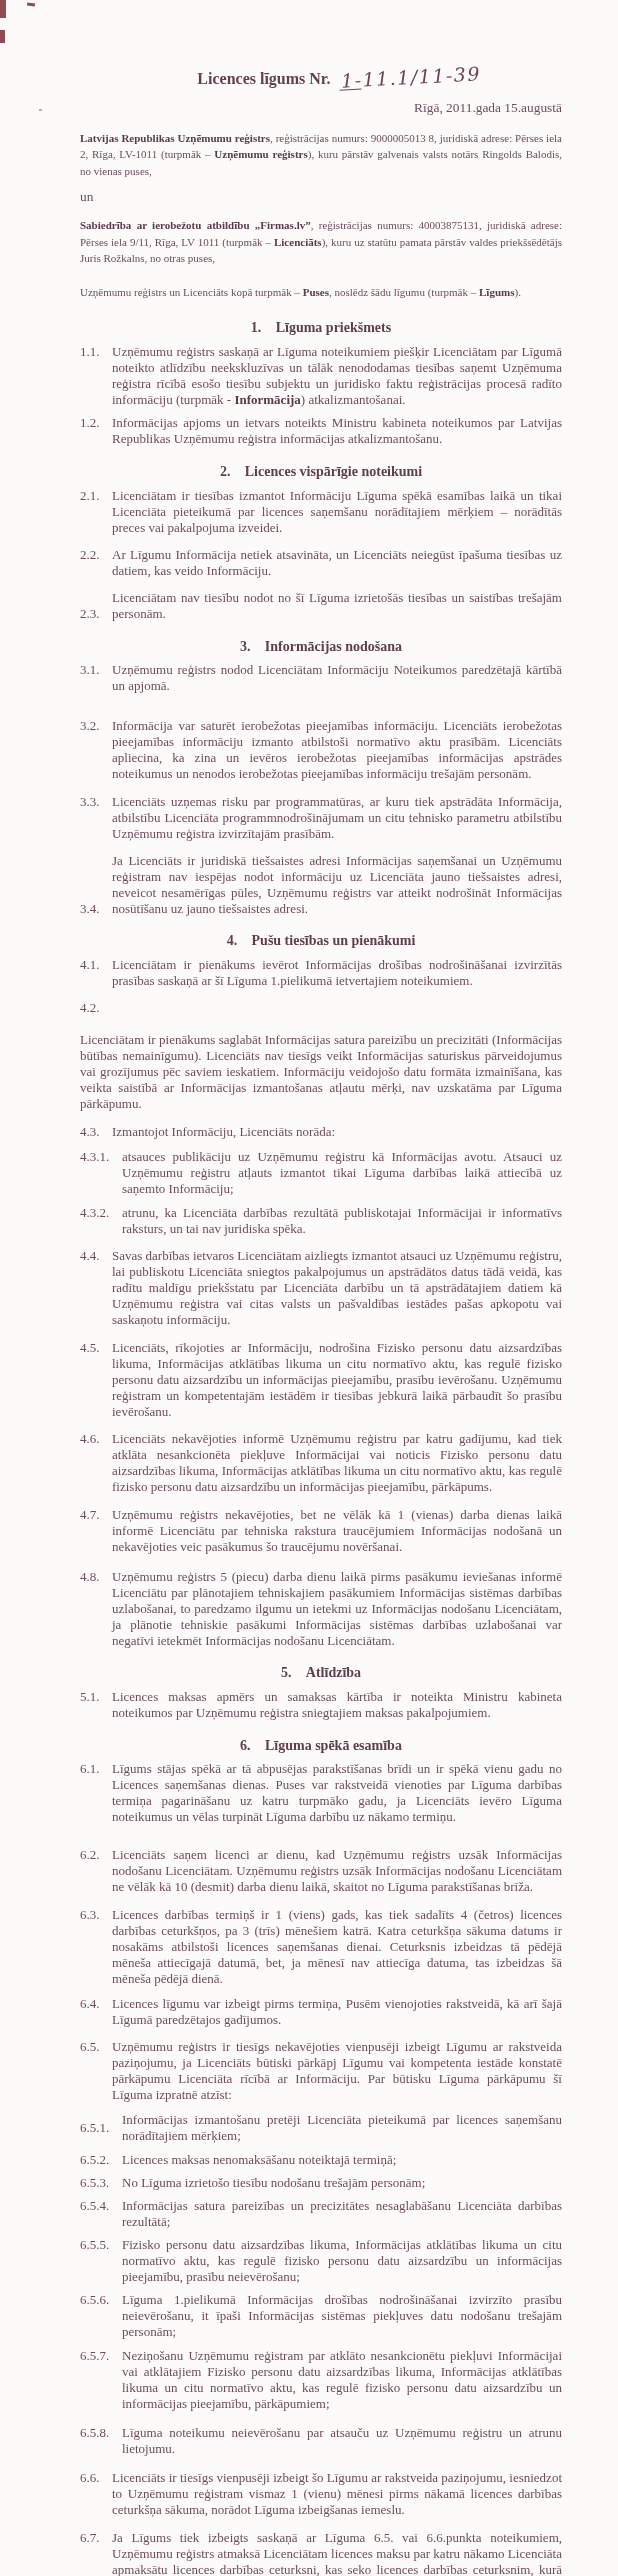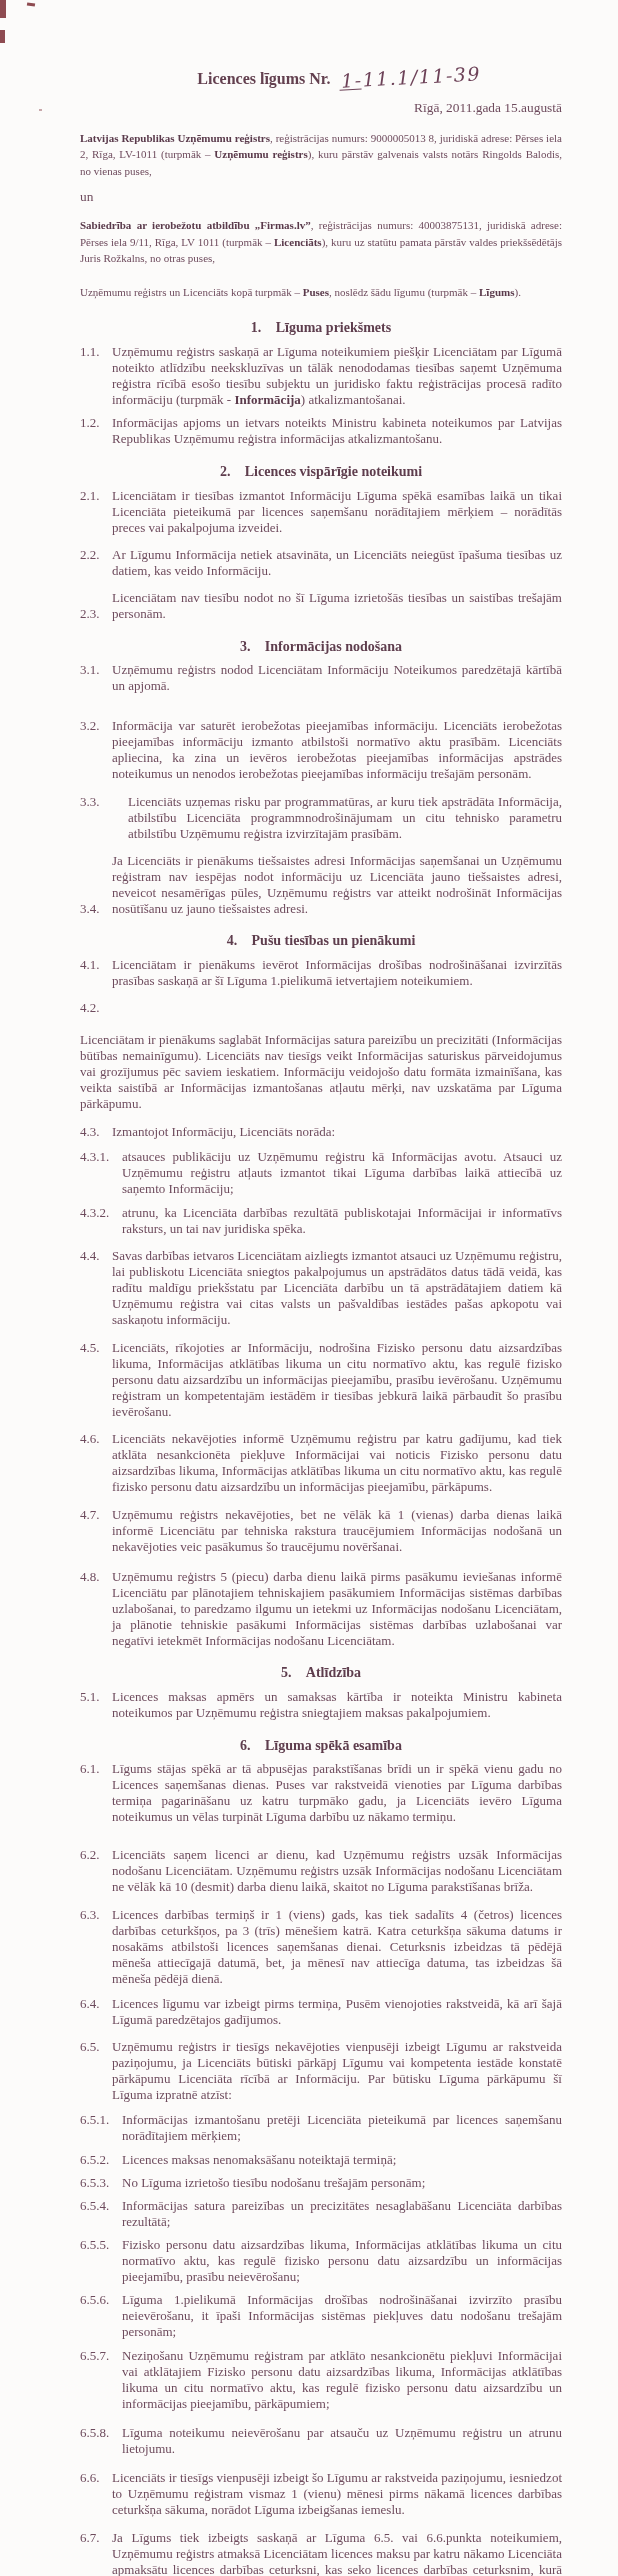--- a/index.html
+++ b/index.html
@@ -88,27 +88,27 @@
         </div>
         <div class="heading"><span class="hnum">3.</span><span>Informācijas nodošana</span></div>
         <div class="row clause">
           <span class="cnum">3.1.</span>
           <span class="ctext"><span>Uzņēmumu reģistrs nodod Licenciātam Informāciju Noteikumos paredzētajā kārtībā un apjomā.</span></span>
         </div>
         <div class="row clause" style="margin-top: 24px;">
           <span class="cnum">3.2.</span>
           <span class="ctext"><span>Informācija var saturēt ierobežotas pieejamības informāciju. Licenciāts ierobežotas pieejamības informāciju izmanto atbilstoši normatīvo aktu prasībām. Licenciāts apliecina, ka zina un ievēros ierobežotas pieejamības informācijas apstrādes noteikumus un nenodos ierobežotas pieejamības informāciju trešajām personām.</span></span>
         </div>
-        <div class="row clause" style="margin-top: 11.3px; gap: 16px;">
+        <div class="row clause" style="margin-top: 11.3px;">
           <span class="cnum">3.3.</span>
           <span class="ctext"><span>Licenciāts uzņemas risku par programmatūras, ar kuru tiek apstrādāta Informācija, atbilstību Licenciāta programmnodrošinājumam un citu tehnisko parametru atbilstību Uzņēmumu reģistra izvirzītajām prasībām.</span></span>
         </div>
         <div class="row clause" style="margin-top: 11.3px; align-items: flex-end;">
           <span class="cnum">3.4.</span>
-          <span class="ctext"><span>Ja Licenciāts ir pienākums tiešsaistes adresi Informācijas saņemšanai un Uzņēmumu reģistram nav iespējas nodot informāciju uz Licenciāta jauno tiešsaistes adresi, neveicot nesamērīgas pūles, Uzņēmumu reģistrs var atteikt nodrošināt Informācijas nosūtīšanu uz jauno tiešsaistes adresi.</span></span>
+          <span class="ctext"><span>Ja Licenciāts ir juridiskā tiešsaistes adresi Informācijas saņemšanai un Uzņēmumu reģistram nav iespējas nodot informāciju uz Licenciāta jauno tiešsaistes adresi, neveicot nesamērīgas pūles, Uzņēmumu reģistrs var atteikt nodrošināt Informācijas nosūtīšanu uz jauno tiešsaistes adresi.</span></span>
         </div>
         <div class="heading"><span class="hnum">4.</span><span>Pušu tiesības un pienākumi</span></div>
         <div class="row clause">
           <span class="cnum">4.1.</span>
           <span class="ctext"><span>Licenciātam ir pienākums ievērot Informācijas drošības nodrošināšanai izvirzītās prasības saskaņā ar šī Līguma 1.pielikumā ietvertajiem noteikumiem.</span></span>
         </div>
         <div class="row clause" style="margin-top: 11.3px; flex-direction: column;">
           <span class="cnum">4.2.</span>
           <span class="ctext"><span>Licenciātam ir pienākums saglabāt Informācijas satura pareizību un precizitāti (Informācijas būtības nemainīgumu). Licenciāts nav tiesīgs veikt Informācijas saturiskus pārveidojumus vai grozījumus pēc saviem ieskatiem. Informāciju veidojošo datu formāta izmainīšana, kas veikta saistībā ar Informācijas izmantošanas atļautu mērķi, nav uzskatāma par Līguma pārkāpumu.</span></span>
         </div>
@@ -163,21 +163,21 @@
           <span class="ctext"><span>Licences darbības termiņš ir 1 (viens) gads, kas tiek sadalīts 4 (četros) licences darbības ceturkšņos, pa 3 (trīs) mēnešiem katrā. Katra ceturkšņa sākuma datums ir nosakāms atbilstoši licences saņemšanas dienai. Ceturksnis izbeidzas tā pēdējā mēneša attiecīgajā datumā, bet, ja mēnesī nav attiecīga datuma, tas izbeidzas šā mēneša pēdējā dienā.</span></span>
         </div>
         <div class="row clause" style="margin-top: 9.3px;">
           <span class="cnum">6.4.</span>
           <span class="ctext"><span>Licences līgumu var izbeigt pirms termiņa, Pusēm vienojoties rakstveidā, kā arī šajā Līgumā paredzētajos gadījumos.</span></span>
         </div>
         <div class="row clause" style="margin-top: 11.3px;">
           <span class="cnum">6.5.</span>
           <span class="ctext"><span>Uzņēmumu reģistrs ir tiesīgs nekavējoties vienpusēji izbeigt Līgumu ar rakstveida paziņojumu, ja Licenciāts būtiski pārkāpj Līgumu vai kompetenta iestāde konstatē pārkāpumu Licenciāta rīcībā ar Informāciju. Par būtisku Līguma pārkāpumu šī Līguma izpratnē atzīst:</span></span>
         </div>
-        <div class="row sub" style="margin-top: 9.3px;">
+        <div class="row sub" style="margin-top: 9.3px; align-items: center;">
           <span class="cnum">6.5.1.</span>
           <span class="ctext"><span>Informācijas izmantošanu pretēji Licenciāta pieteikumā par licences saņemšanu norādītajiem mērķiem;</span></span>
         </div>
         <div class="row sub">
           <span class="cnum">6.5.2.</span>
           <span class="ctext"><span>Licences maksas nenomaksāšanu noteiktajā termiņā;</span></span>
         </div>
         <div class="row sub">
           <span class="cnum">6.5.3.</span>
           <span class="ctext"><span>No Līguma izrietošo tiesību nodošanu trešajām personām;</span></span>

